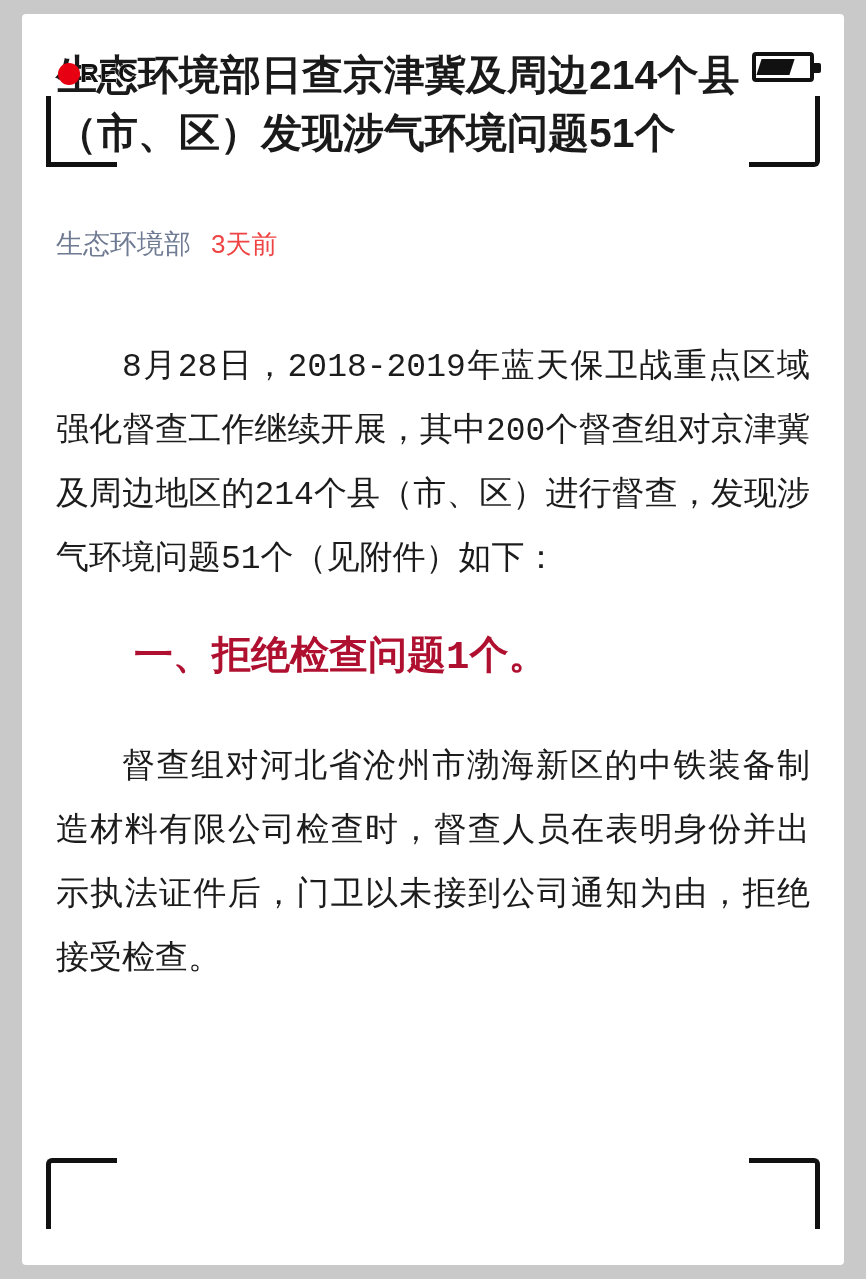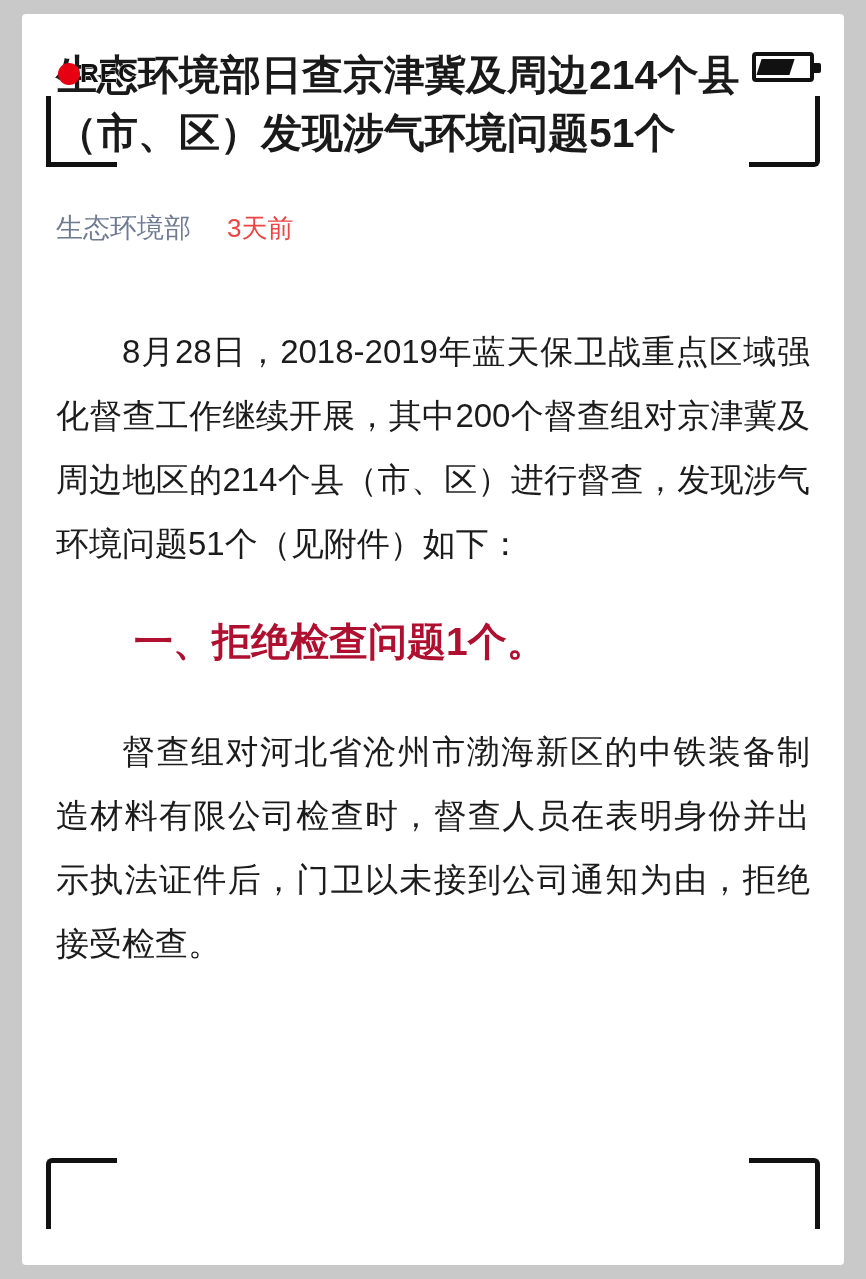--- a/index.html
+++ b/index.html
@@ -37,35 +37,36 @@
   .article-title {
     font-size: 41px;
     line-height: 58px;
     font-weight: bold;
     color: #1a1a1a;
     letter-spacing: 0px;
     margin: 0;
     padding-top: 6px;
   }
   .meta-row {
-    margin-top: 48px;
+    margin-top: 64px;
     display: flex;
     align-items: baseline;
-    gap: 36px;
+    gap: 20px;
   }
   .meta-source {
     font-size: 27px;
     color: #6f7a93;
   }
   .meta-time {
     font-size: 26px;
     color: #ef4444;
   }
   .body-block {
     margin-top: 74px;
+    font-family: Liberation Mono, monospace;
   }
   .para {
     font-size: 33px;
     line-height: 64px;
     color: #1c1c1c;
     text-align: justify;
     text-justify: inter-ideograph;
     text-indent: 2em;
     margin: 0 0 34px 0;
   }

